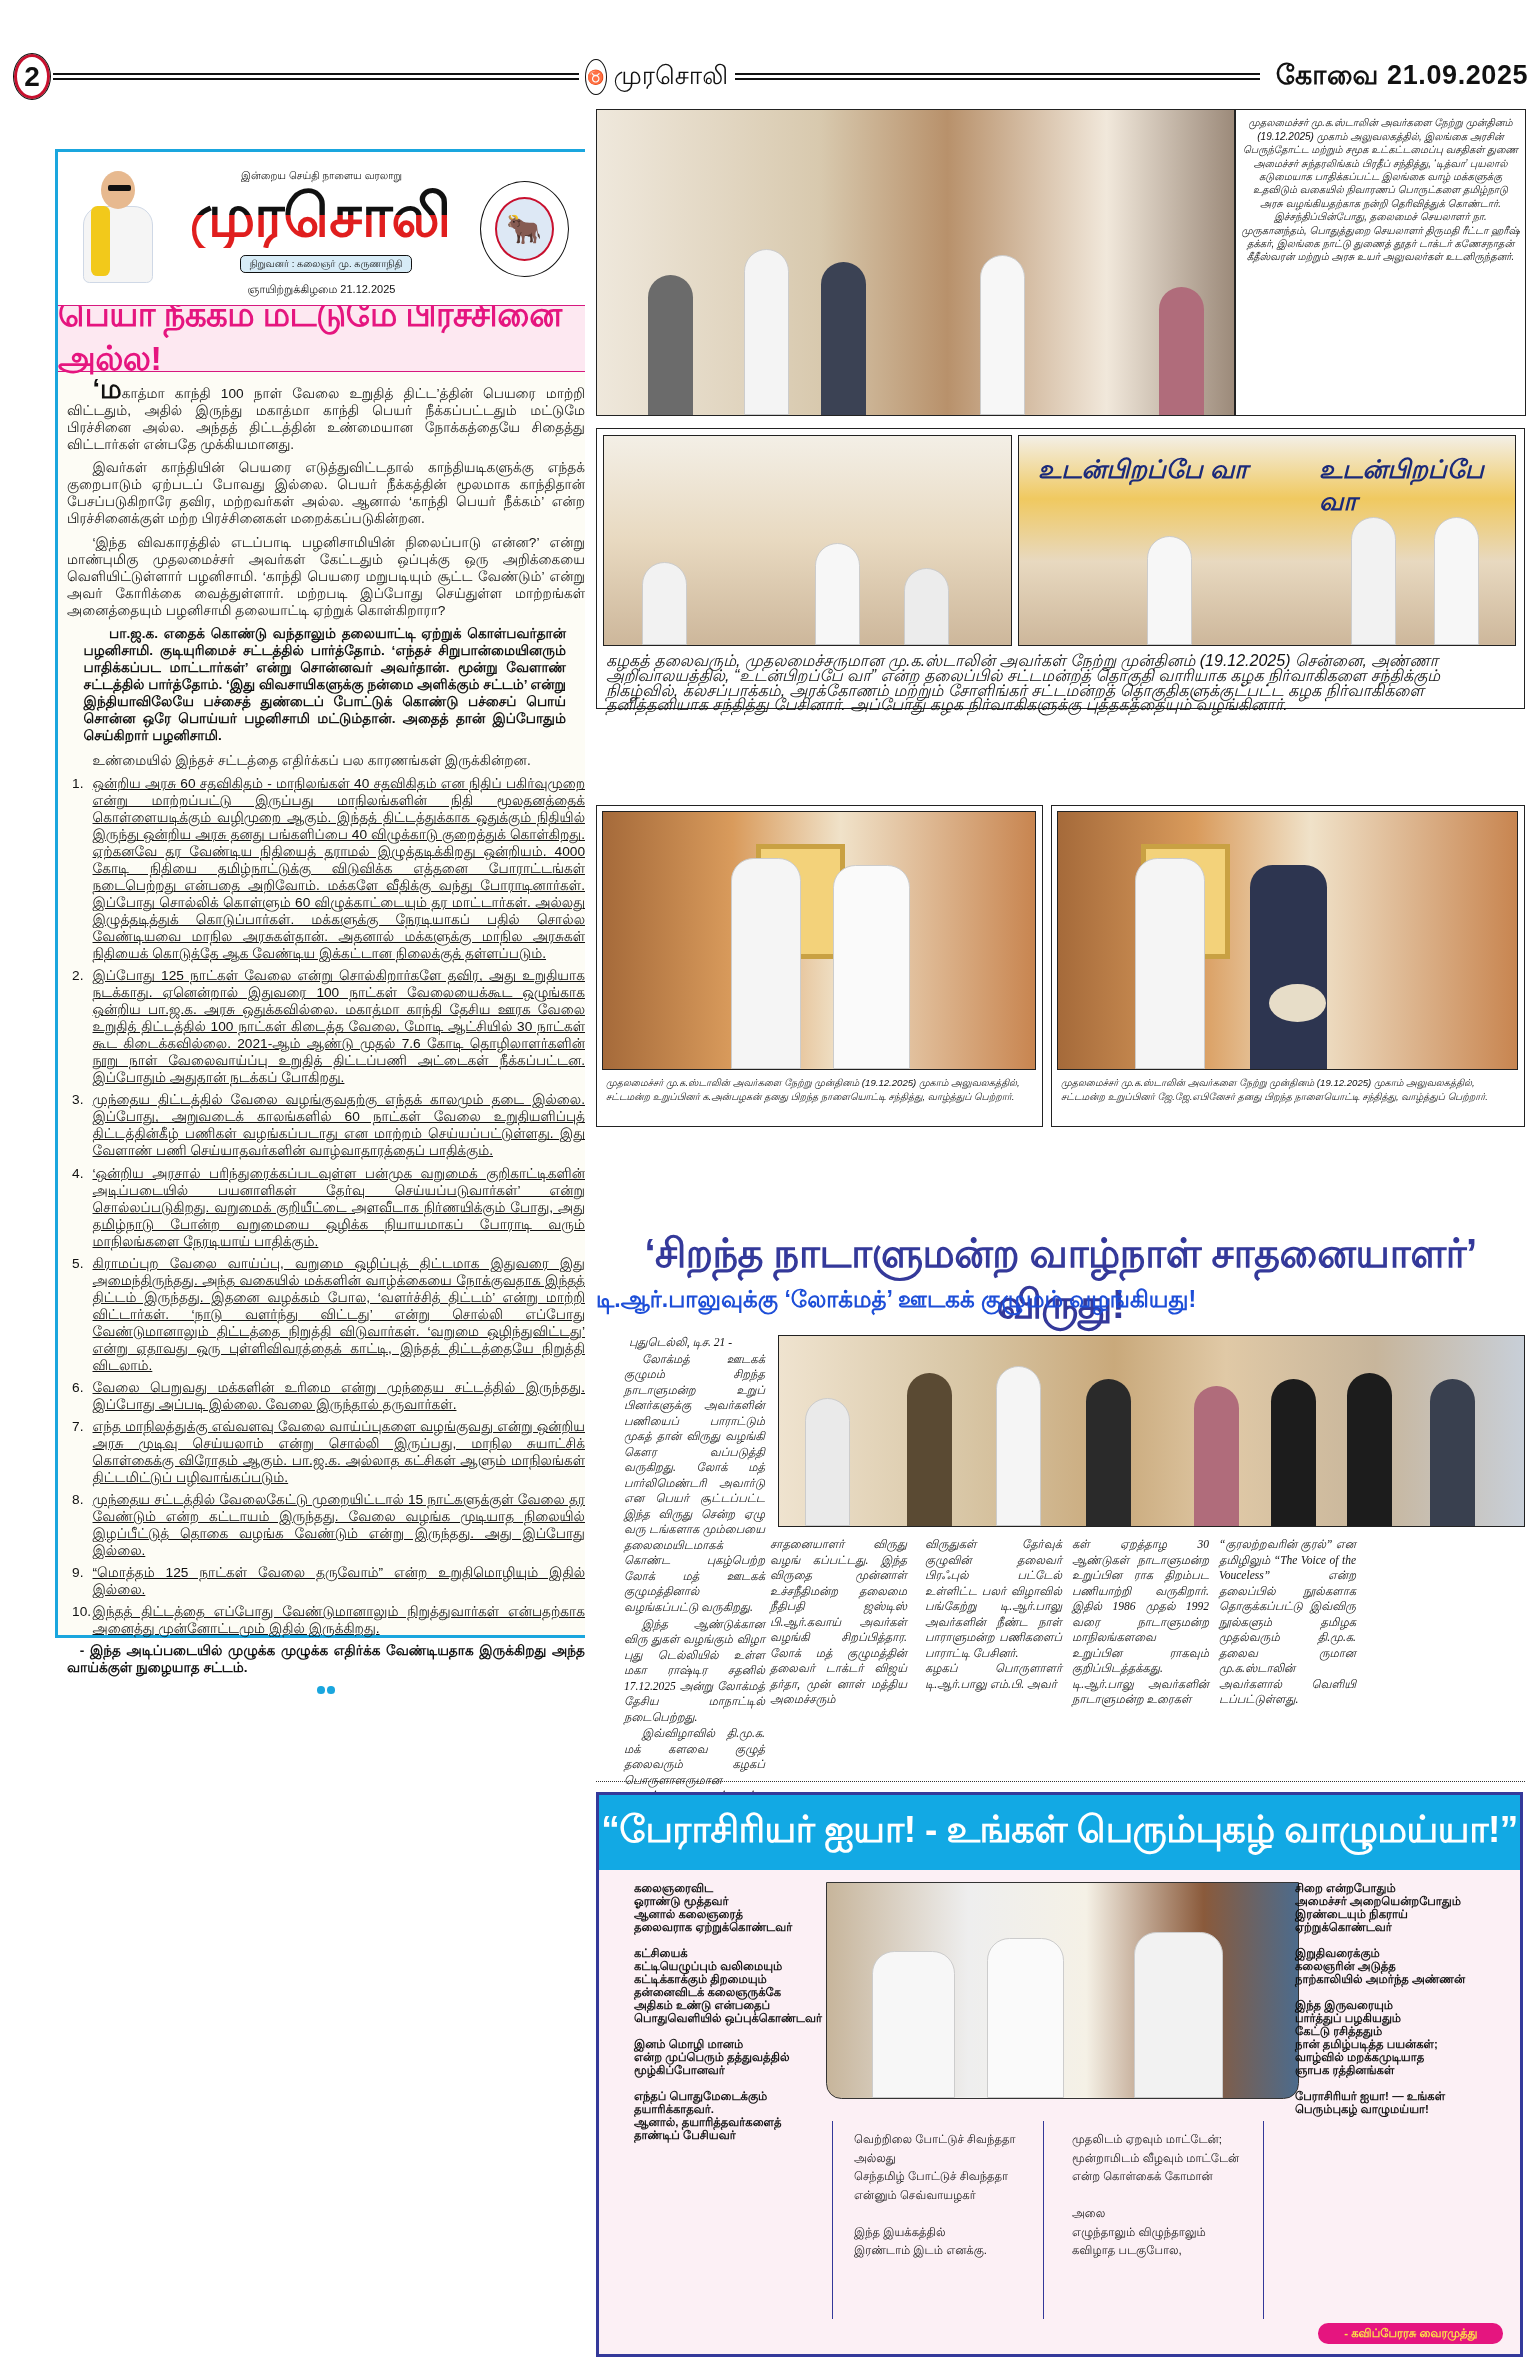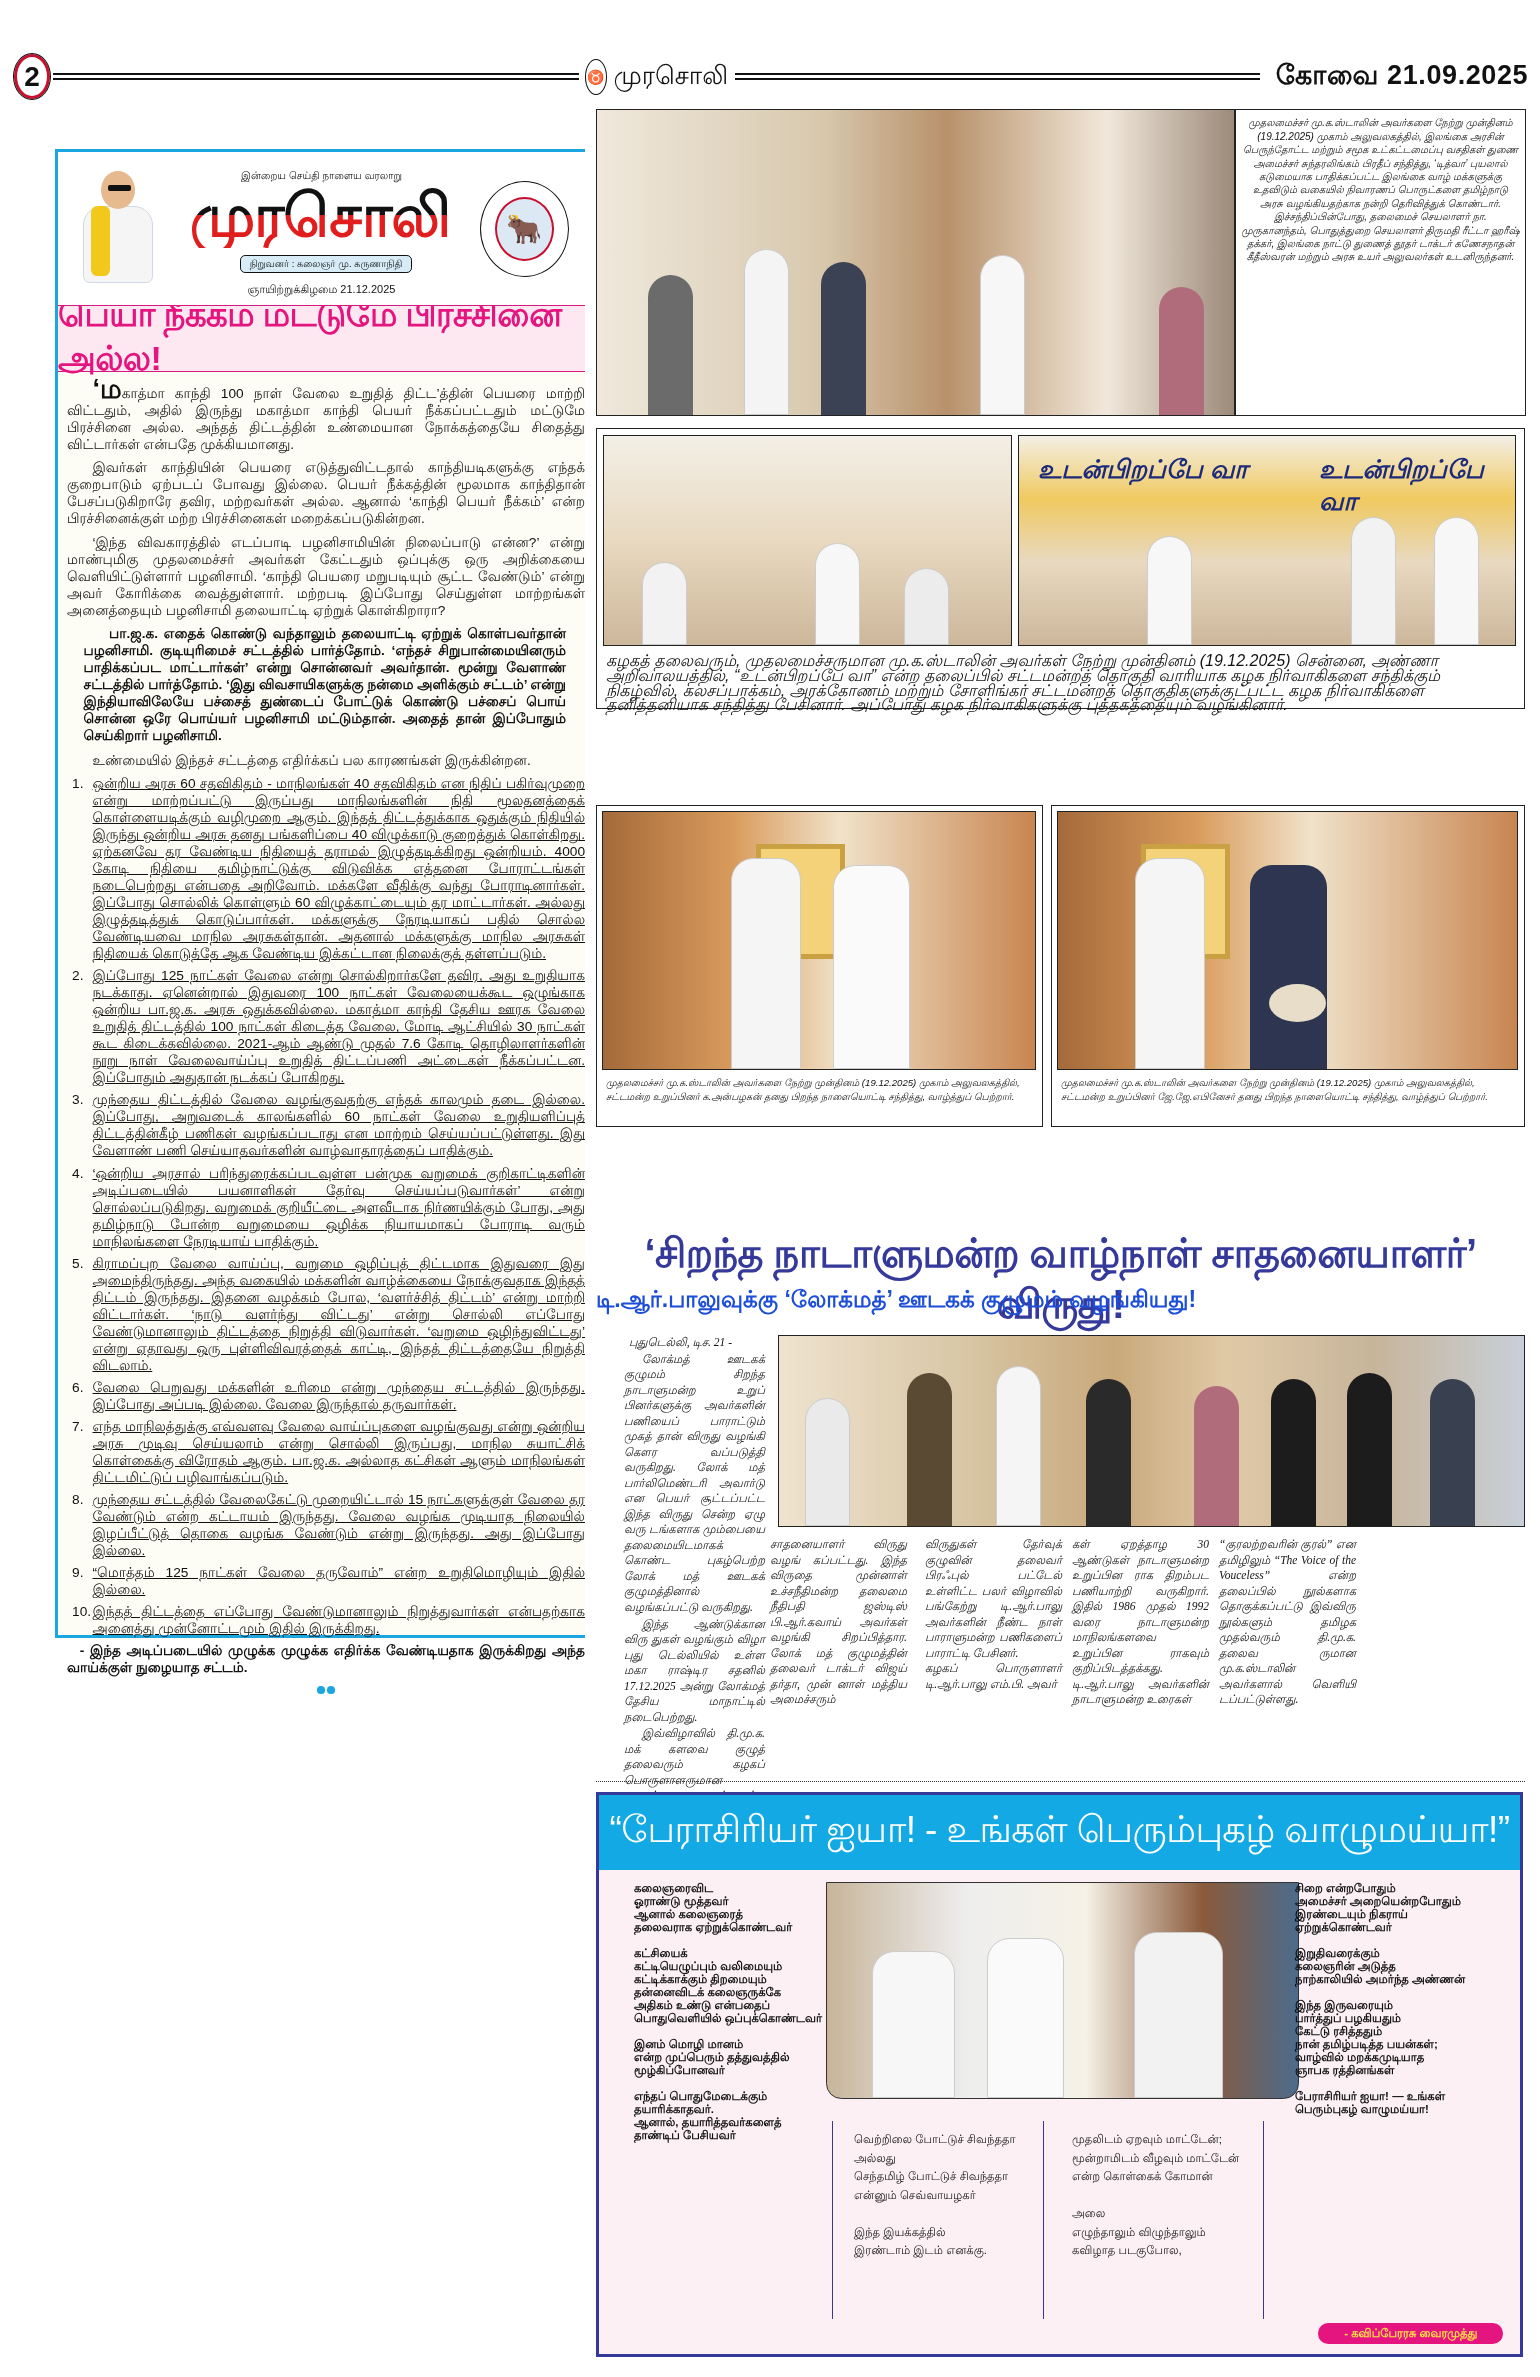--- a/index.html
+++ b/index.html
@@ -53,21 +53,21 @@
 
   .award-head { position:absolute; left: 0; top: 1122px; width: 929px; text-align:center; font-size: 40px; font-weight:bold; color: #34399a; letter-spacing: -0.6px; }
   .award-sub { position:absolute; left: 0; top: 1177px; width: 929px; text-align:left; font-size: 23px; font-weight:bold; color: #1d4ed8; }
   .award-col { position:absolute; font-size: 11.5px; line-height: 15.5px; font-style: italic; text-align: justify; font-family: "Liberation Serif", serif; }
   .award-col p { margin-bottom: 1.3px; }
   .award-col .indent { text-indent: 18px; margin-left: 28px; }
   .divider-dotted { position:absolute; left: 0; top: 1672px; width: 929px; border-top: 1.9px dotted #333; }
 
   .prof-box { position:absolute; left: 0; top: 1683px; width: 927px; height: 565px; border: 3.8px solid #34399a; background:#fcf0f5; }
   .prof-title-bar { height: 75px; background:#12a9e4; display:flex; align-items:center; justify-content:center; }
-  .prof-title { font-size: 37px; font-weight: normal; color: #fff; letter-spacing: -0.6px; }
+  .prof-title { font-size: 37px; font-weight: bold; color: #fff; letter-spacing: -0.6px; }
   .poem { position:absolute; font-size: 11.5px; font-weight: bold; line-height: 13px; white-space: pre-line; }
   .poem-cond { position:absolute; font-size: 11.5px; line-height: 18.5px; white-space: pre-line; }
   .prof-photo { position:absolute; left: 227px; top: 87px; width: 473px; height: 217px; border-radius: 0 0 15.3px 15.3px; background: linear-gradient(90deg, #c7b59b 0%, #eee 30%, #f5f1e6 55%, #8a5a3b 80%, #4c6b8c 100%); border: 1.9px solid #333; }
   .vline { position:absolute; top: 326px; width: 1.3px; height: 198px; background:#34399a; }
   .signature { position:absolute; right: 16.6px; bottom: 10.2px; width: 185px; height: 20.4px; border-radius: 10.2px; background:#e5157f; color: #fde047; font-weight:bold; font-size: 11.5px; display:flex; align-items:center; justify-content:center; }
 </style>
 </head>
 <body>
 
 <div class="runhead">

